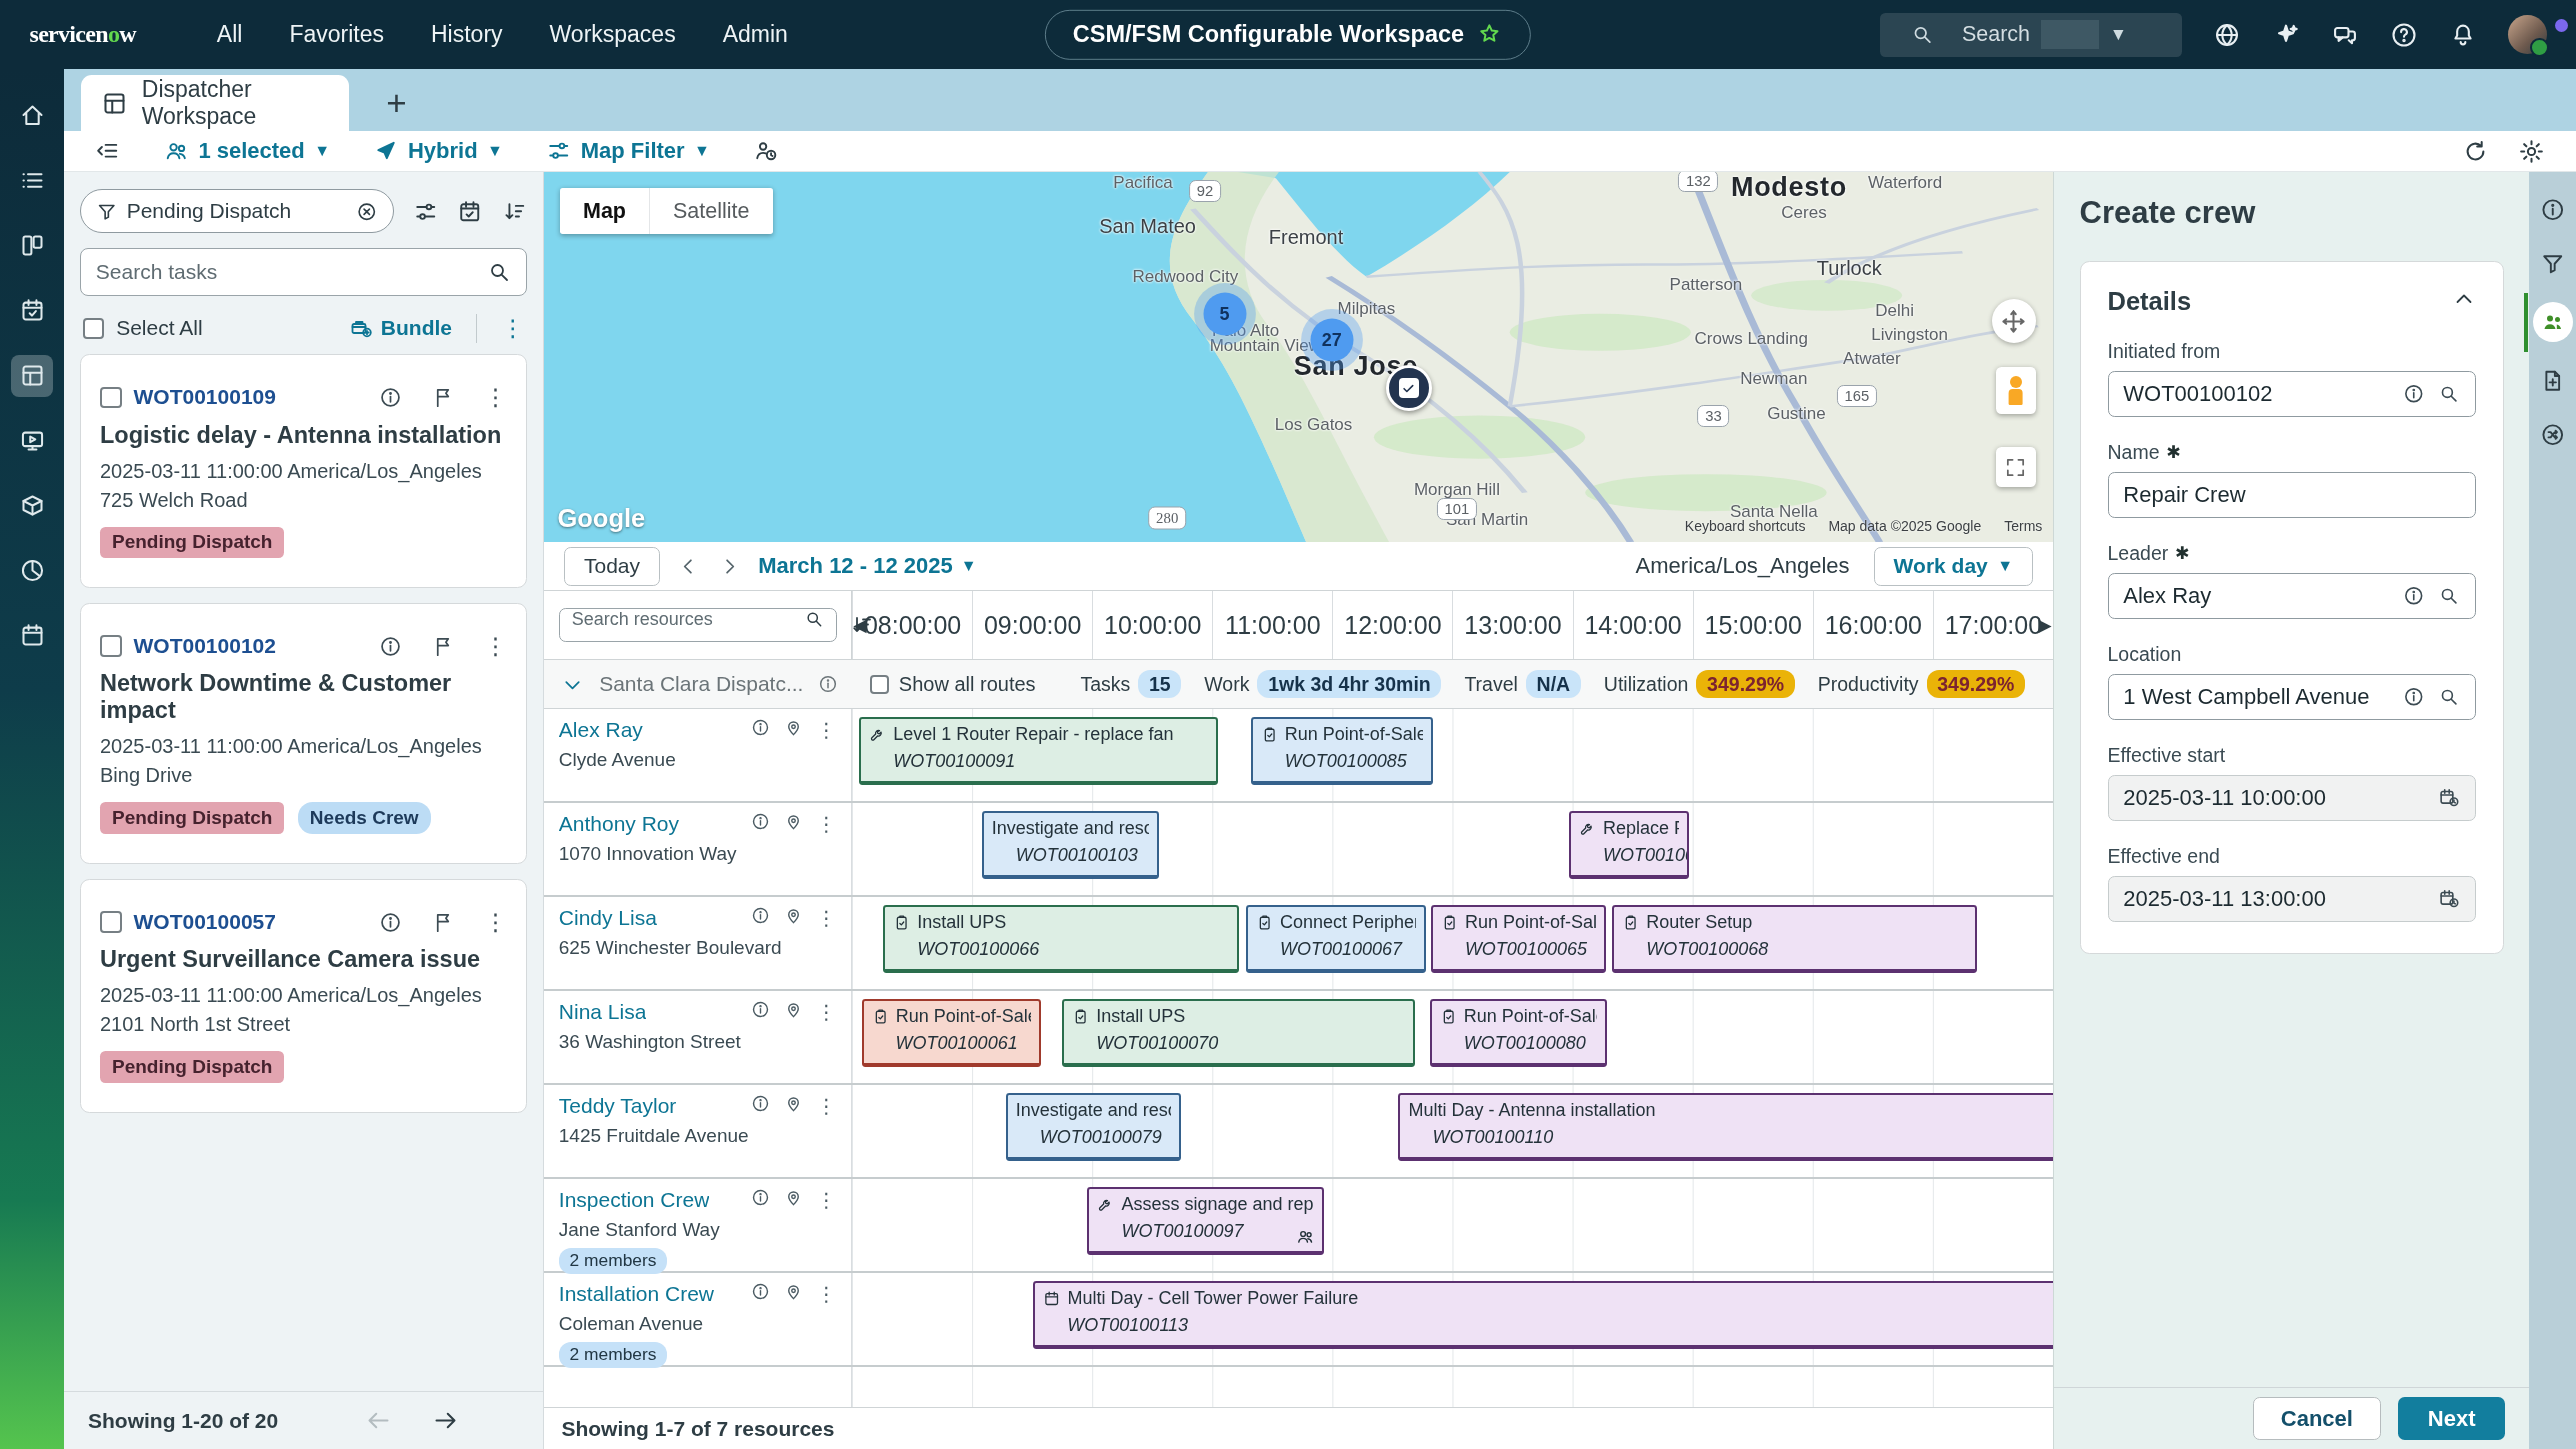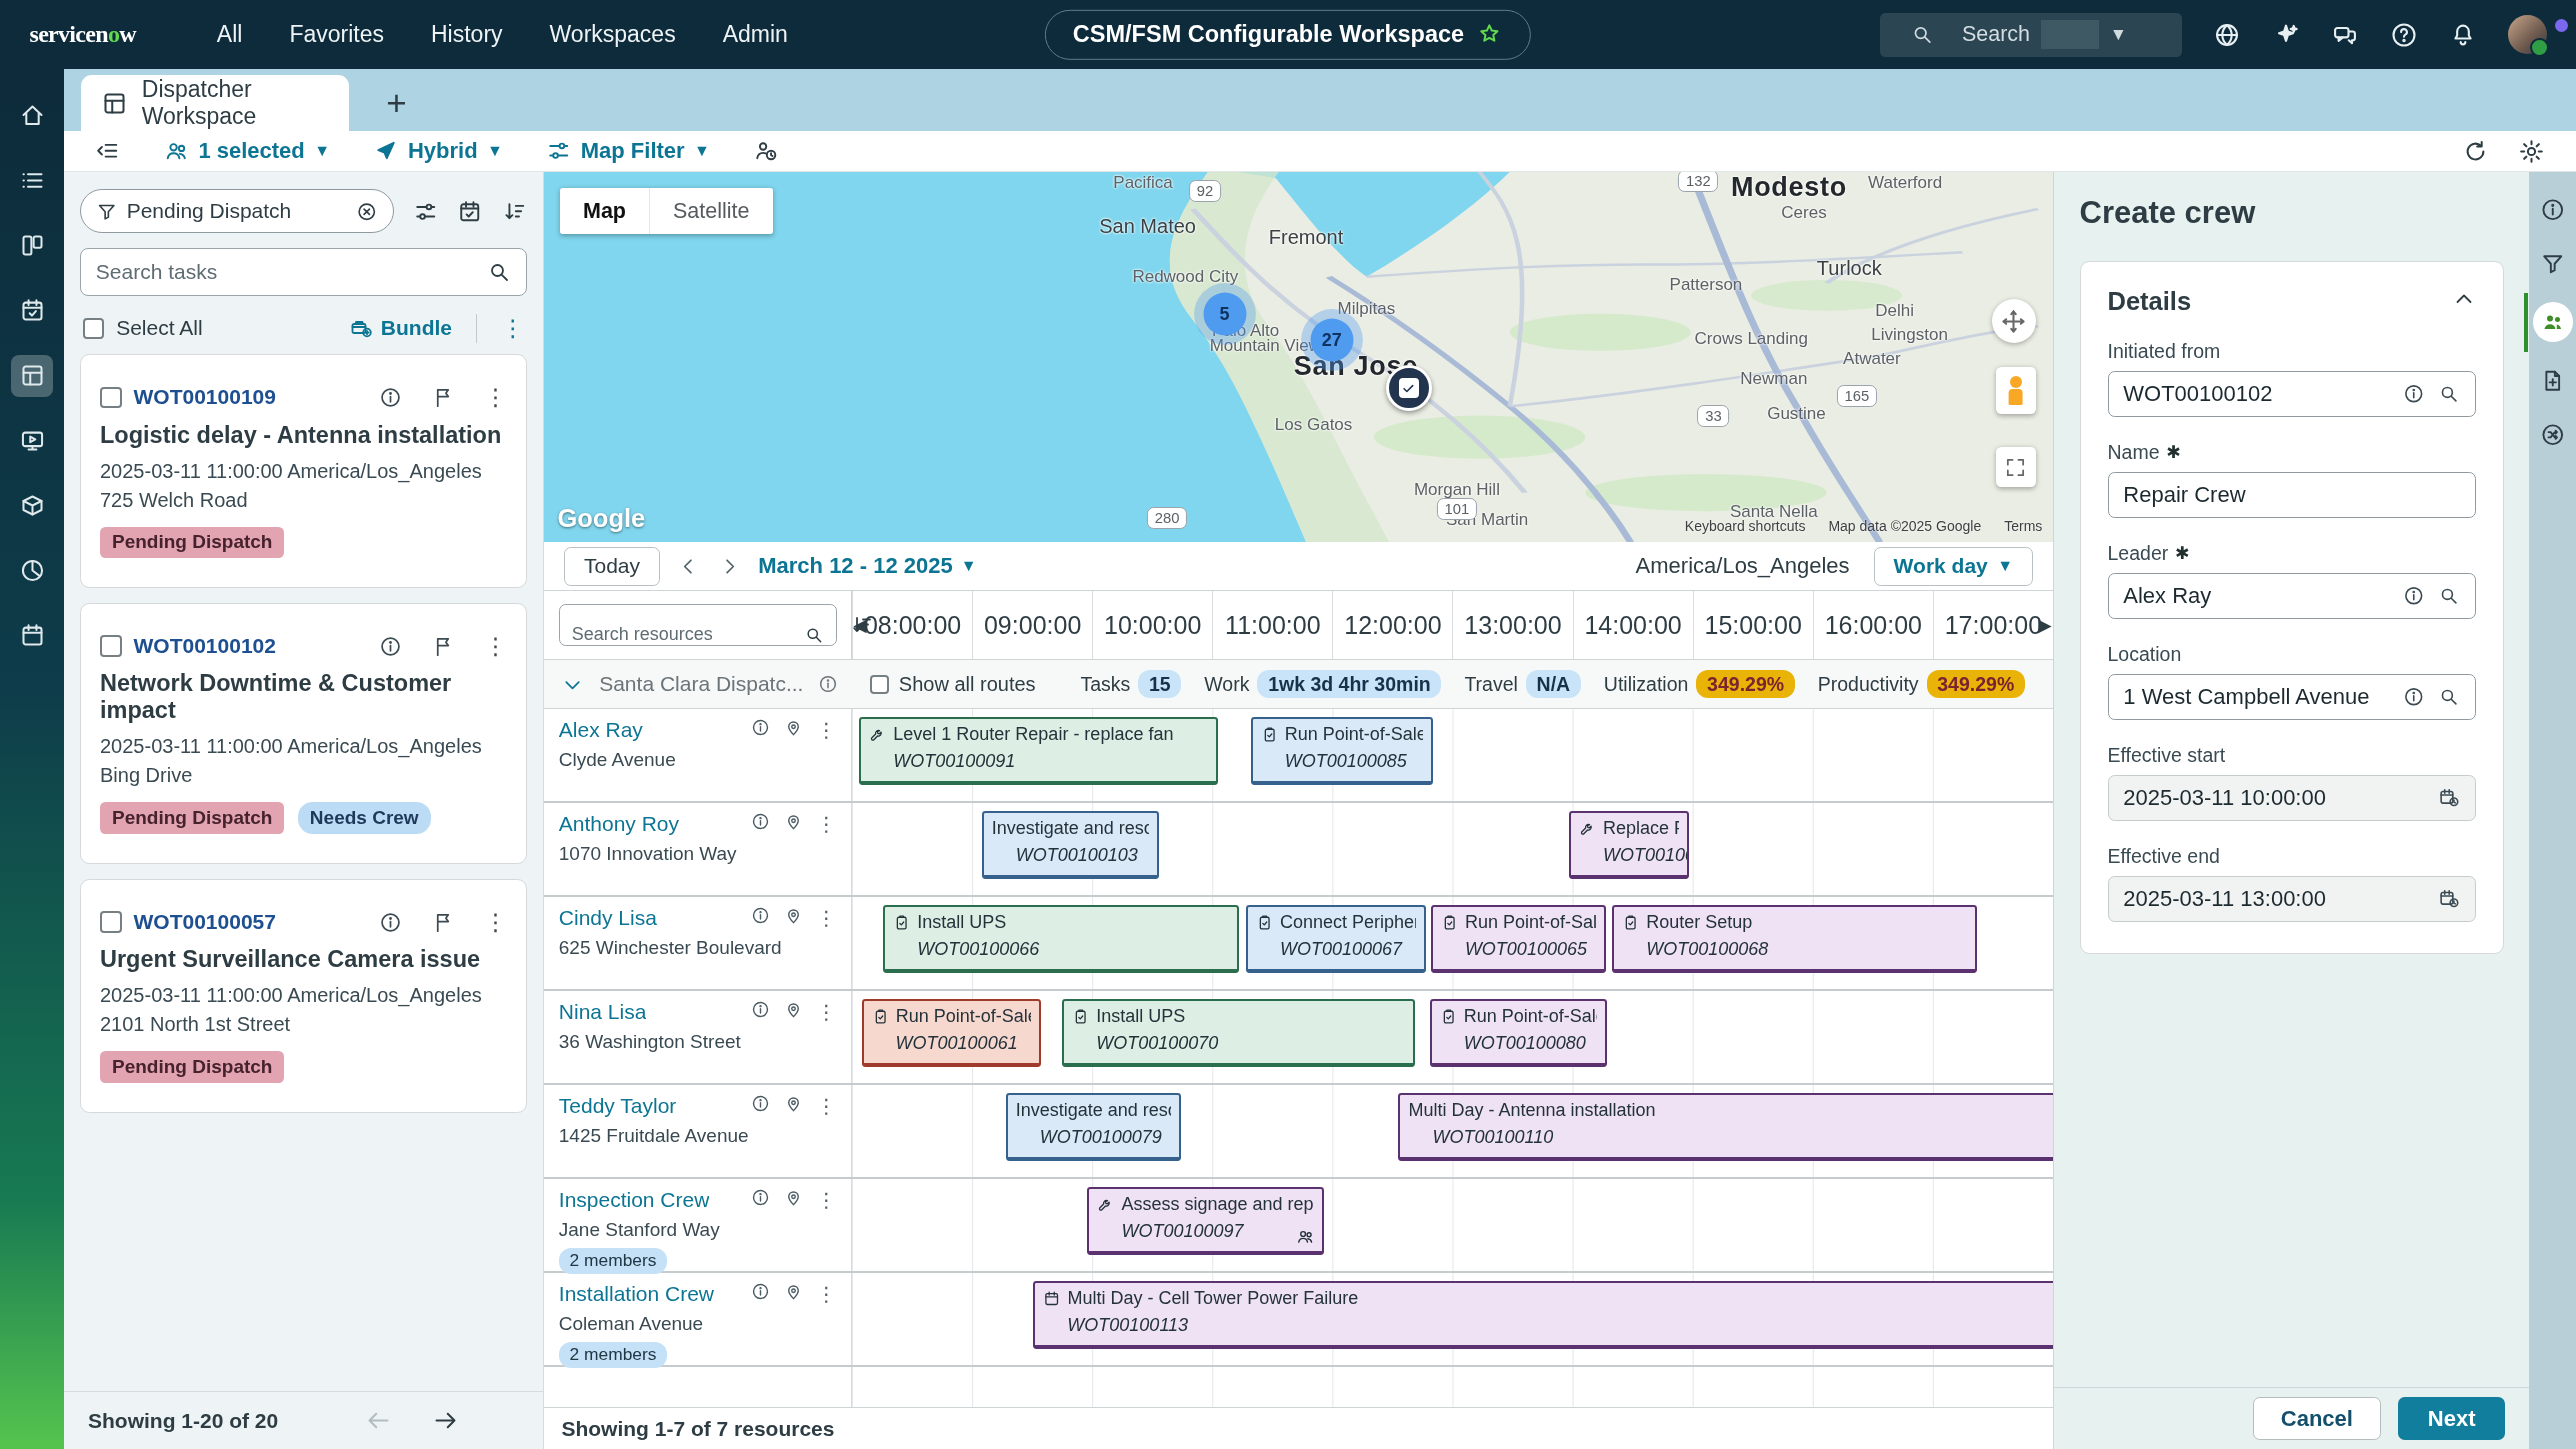--- a/index.html
+++ b/index.html
@@ -122,21 +122,21 @@
   .db-chev { width:23px; height:23px; color:#55646b; cursor:pointer; }
   .date-range { display:flex; align-items:center; gap:8px; color:#0d7594; font-size:22px; font-weight:600; cursor:pointer; }
   .date-range .caret, .workday .caret { font-size:16px; }
   .db-right { margin-left:auto; display:flex; align-items:center; gap:24px; }
   .tz { font-size:22px; color:#2e3d44; }
   .workday { color:#0d7594; font-weight:600; }
 
   
   .sched-header { height:70px; border-top:1.3px solid #cfd4d6; border-bottom:1.3px solid #cfd4d6; display:flex; flex:0 0 auto; }
   .res-col { width:308px; flex:0 0 auto; border-right:1.3px solid #cfd4d6; display:flex; align-items:center; padding:0 14.8px; gap:13.4px; }
-  .search-res { flex:1; height:42px; border:1.3px solid #9aa4a9; border-radius:6.7px; background:#fff; display:flex; align-items:flex-end; padding:0 12px; }
+  .search-res { flex:1; height:34px; border:1.3px solid #9aa4a9; border-radius:6.7px; background:#fff; display:flex; align-items:flex-start; padding:0 12px; }
   .search-res input { flex:1; border:none; outline:none; font-size:18px; color:#2e3d44; font-family:inherit; background:transparent; min-width:0; }
   .search-res input::placeholder { color:#5f6c72; }
   .search-res .ic { width:20px; height:20px; color:#2e3d44; }
   .sort-ic { width:24px; height:24px; color:#2e3d44; cursor:pointer; }
   .time-strip { flex:1; display:flex; position:relative; }
   .time-cell { flex:1; border-left:1.3px solid #d9dde0; display:flex; align-items:center; justify-content:center; font-size:25px; color:#2e3d44; position:relative; }
   .strip-arrow { position:absolute; top:50%; transform:translateY(-50%); color:#2e3d44; font-size:17.4px; z-index:2; cursor:pointer; }
   .strip-arrow.l { left:1.3px; } .strip-arrow.r { right:1.3px; }
   .group-row { height:49px; background:#f7f8f8; border-bottom:1.3px solid #cfd4d6; display:flex; align-items:center; padding:0 17.4px; gap:14.8px; flex:0 0 auto; }
   .group-row .chev { width:23px; height:23px; color:#0d7594; cursor:pointer; }
@@ -620,21 +620,21 @@
                 <div class="map-label " style="left: 80%; top: 45%;">Crows Landing</div>
                 <div class="map-label " style="left: 77%; top: 30.5%;">Patterson</div>
                 <div class="map-label " style="left: 88%; top: 50.5%;">Atwater</div>
                 <div class="map-label " style="left: 90.5%; top: 44%;">Livingston</div>
                 <div class="map-label " style="left: 89.5%; top: 37.5%;">Delhi</div>
                 <div class="map-label big" style="left: 86.5%; top: 26%;">Turlock</div>
                 <div class="map-label city" style="left: 82.5%; top: 4%;">Modesto</div>
                 <div class="map-label " style="left: 83.5%; top: 11%;">Ceres</div>
                 <div class="map-label " style="left: 90.2%; top: 3%;">Waterford</div>
                 <div class="shield" style="left: 43.8%; top: 5%;">92</div>
-                <div class="shield" style="left: 41.3%; top: 93.5%;">280</div>
+                <div class="shield" style="left: 41.3%; top: 93.5%; font-family: Liberation Serif, serif;">280</div>
                 <div class="shield" style="left: 60.5%; top: 91%;">101</div>
                 <div class="shield" style="left: 76.5%; top: 2.5%;">132</div>
                 <div class="shield" style="left: 87%; top: 60.5%;">165</div>
                 <div class="shield" style="left: 77.5%; top: 66%;">33</div>
               </div>
             <div id="map-markers">
                 <div class="cluster" style="left: 45.1%; top: 38.5%;">5</div>
                 <div class="cluster" style="left: 52.2%; top: 45.5%;">27</div>
                 <div class="sel-marker" style="left: 57.3%; top: 58.5%;">
                   <div class="sq">

